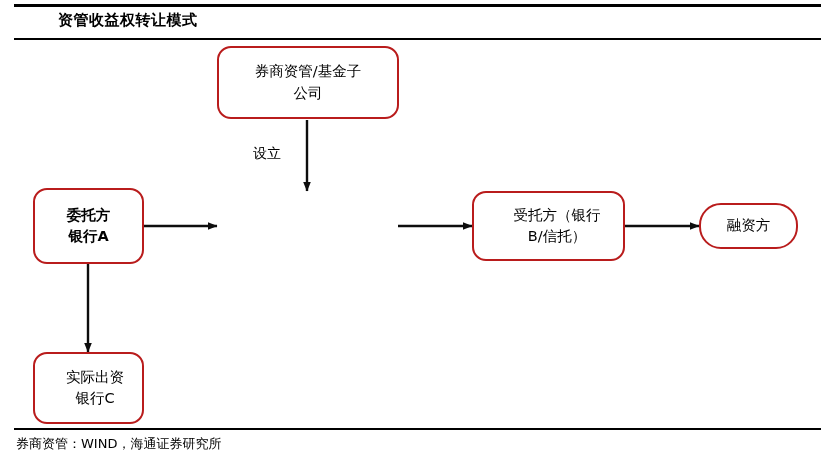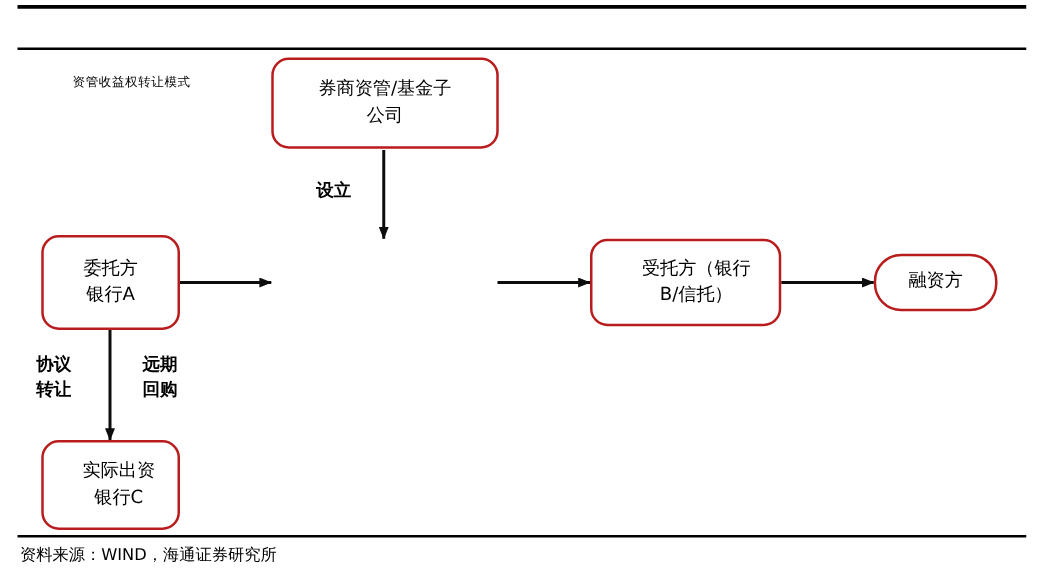--- a/index.html
+++ b/index.html
@@ -26,26 +26,25 @@
     background: #000000;
   }
   .rule-top   { top: 4px;  height: 3px; }
   .rule-under { top: 38px; height: 2px; }
   .rule-foot  { top: 428px; height: 2px; }
 
   .chart-title {
     position: absolute;
     left: 58px;
     top: 11px;
-    font-size: 10px;
-    font-weight: normal;
+    font-size: 15px;
+    font-weight: bold;
     color: #000000;
     letter-spacing: 0.5px;
     white-space: nowrap;
-    margin-top: 48px;
   }
 
   .source-note {
     position: absolute;
     left: 16px;
     top: 435px;
     font-size: 13px;
     color: #000000;
     white-space: nowrap;
   }
@@ -79,21 +78,20 @@
   }
 
   
   .edge-label {
     position: absolute;
     font-size: 14px;
     line-height: 1.45;
     color: #000000;
     text-align: center;
     white-space: pre-line;
-    font-weight: bold;
   }
 </style>
 </head>
 <body>
 
 <div id="page">
 
   <div class="rule rule-top"></div>
   <div class="chart-title">资管收益权转让模式</div>
   <div class="rule rule-under"></div>
@@ -114,21 +112,21 @@
     <line x1="625" y1="226" x2="699" y2="226" stroke="#0d0d0d" stroke-width="2.4" marker-end="url(#arrow)"></line>
 
     <line x1="88" y1="264" x2="88" y2="352" stroke="#0d0d0d" stroke-width="2.4" marker-end="url(#arrow)"></line>
   </svg>
 
   <div class="node" style="left:217px; top:46px; width:182px; height:73px;">
     <span class="node-text" style="white-space: pre-line;">券商资管/基金子
 公司</span>
   </div>
 
-  <div class="node" style="left:33px; top:188px; width:111px; height:76px;">
+  <div class="node" style="left:33px; top:188px; width:111px; height:76px;font-weight:bold;">
     <span class="node-text" style="white-space: pre-line;">委托方
 银行A</span>
   </div>
 
 
   <div class="node" style="left:472px; top:191px; width:153px; height:70px;">
     <span class="node-text" style="white-space: pre-line; margin-left: 17px;">受托方（银行
 B/信托）</span>
   </div>
 
@@ -136,22 +134,18 @@
     <span class="node-text" style="white-space: pre-line;">融资方</span>
   </div>
 
   <div class="node" style="left:33px; top:352px; width:111px; height:72px;">
     <span class="node-text" style="white-space: pre-line; margin-left: 13px;">实际出资
 银行C</span>
   </div>
 
   <div class="edge-label" style="left: 241px; top: 143px; width: 52px; white-space: pre-line;">设立</div>
 
-  <div class="edge-label" style="left: 15px; top: 282px; width: 56px; white-space: pre-line;">协议
-转让</div>
 
-  <div class="edge-label" style="left: 100px; top: 282px; width: 56px; white-space: pre-line;">远期
-回购</div>
 
   <div class="rule rule-foot"></div>
-  <div class="source-note">资料来源：WIND，海通证券研究所</div>
+  <div class="source-note">券商资管：WIND，海通证券研究所</div>
 
 </div>
 
 </body></html>

